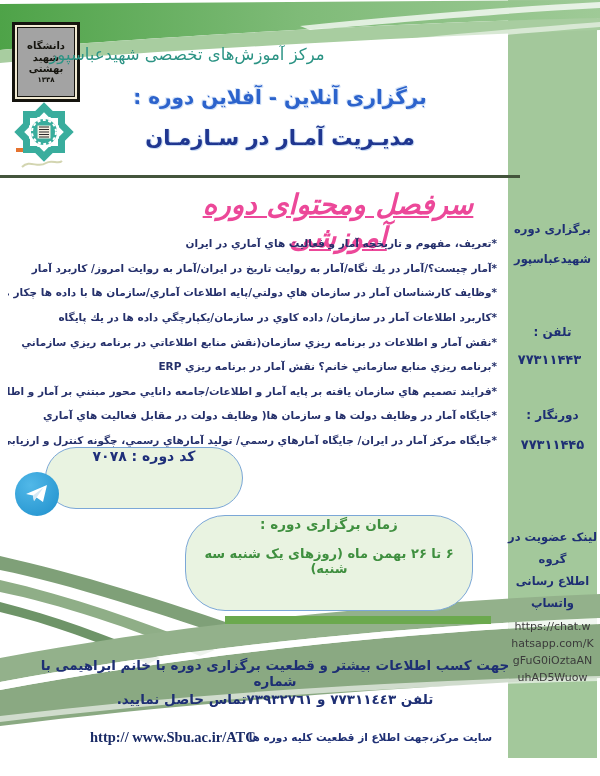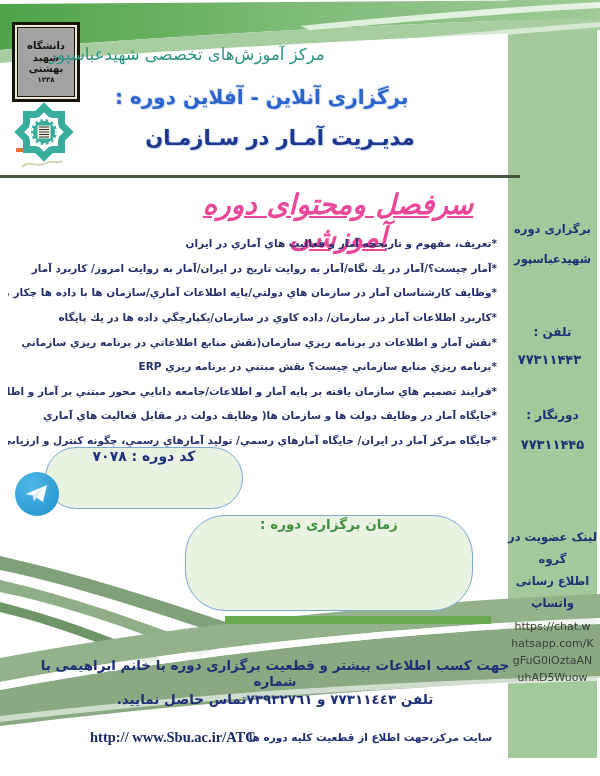--- a/index.html
+++ b/index.html
@@ -28,21 +28,21 @@
   .sb-num{font-size:13px;letter-spacing:.5px;}
   .tg{left:15px;top:472px;width:44px;height:44px;border-radius:50%;
       background:radial-gradient(circle at 35% 30%, #51b8e8, #1e8fcc);z-index:3;
       display:flex;align-items:center;justify-content:center;}
   .wa-url{width:89px;text-align:center;font-size:11px;color:#3b3b3b;z-index:3;font-weight:500;}
 
   
   .top-waves{left:0;top:0;width:600px;height:80px;z-index:2;pointer-events:none;}
   .center-name{left:22px;top:45px;width:330px;text-align:center;direction:rtl;
     color:#2b9384;font-weight:normal;font-size:16.5px;z-index:3;}
-  .title1{left:115px;top:85px;width:330px;text-align:left;direction:rtl;
+  .title1{left:115px;top:85px;width:330px;text-align:center;direction:rtl;
     color:#2c63cc;font-weight:bold;font-size:20px;z-index:3;
     text-shadow:1px 1px 0 #d4e2f6, -1px -1px 0 #d4e2f6;}
   .title2{left:125px;top:126px;width:310px;text-align:center;direction:rtl;
     color:#1f3690;font-weight:bold;font-size:21px;letter-spacing:1px;z-index:3;
     text-shadow:0 0 2px #b9d2f2, 1px 1px 0 #cdddf4;}
   .divider{left:0;top:175px;width:520px;height:3px;background:#44553c;z-index:2;}
 
   
   .heading{left:168px;top:188px;width:340px;text-align:center;direction:rtl;
     color:#ec4899;font-weight:bold;font-style:italic;font-size:28px;
@@ -148,32 +148,33 @@
 <div class="abs divider"></div>
 
 <div class="abs heading">سرفصل ومحتوای دوره آموزشی</div>
 
 <div class="abs bullets">
   <div class="bullet">*تعریف، مفهوم و تاریخچه آمار و فعالیت هاي آماري در ایران</div>
   <div class="bullet">*آمار چیست؟/آمار در یك نگاه/آمار به روایت تاریخ در ایران/آمار به روایت امروز/ کاربرد آمار</div>
   <div class="bullet">*وظایف کارشناسان آمار در سازمان هاي دولتي/پایه اطلاعات آماري/سازمان ها با داده ها چکار مي کنند؟</div>
   <div class="bullet">*کاربرد اطلاعات آمار در سازمان/ داده کاوي در سازمان/یکپارچگي داده ها در یك پایگاه</div>
   <div class="bullet">*نقش آمار و اطلاعات در برنامه ریزي سازمان(نقش منابع اطلاعاتي در برنامه ریزي سازماني</div>
-  <div class="bullet">*برنامه ریزي منابع سازماني چیست؟ نقش مبتني در برنامه ریزي ERP</div>
+  <div class="bullet">*برنامه ریزي منابع سازماني خانم؟ نقش آمار در برنامه ریزي ERP</div>
   <div class="bullet">*فرایند تصمیم هاي سازمان یافته بر پایه آمار و اطلاعات/جامعه دانایي محور مبتني بر آمار و اطلاعات</div>
   <div class="bullet">*جایگاه آمار در وظایف دولت ها و سازمان ها( وظایف دولت در مقابل فعالیت هاي آماري</div>
   <div class="bullet">*جایگاه مرکز آمار در ایران/ جایگاه آمارهاي رسمي/ تولید آمارهاي رسمي، چگونه کنترل و ارزیابي کیفي مي شوند؟</div>
 </div>
 
 <div class="abs pill pill-code">
   <div class="txt">کد دوره : ۷۰۷۸</div>
 </div>
 
 <div class="abs pill pill-sched">
   <div class="l1">زمان برگزاری دوره :</div>
+  <div class="l2">۶ تا ۲۶ بهمن ماه (روزهای یک شنبه سه شنبه)</div>
 </div>
 
 <div class="abs green-bar"></div>
 
 <svg class="abs bottom-waves" viewBox="0 0 600 200">
   <path d="M0,16 C80,34 170,62 265,96 L250,104 C160,74 70,44 0,30 Z" fill="#7fa078"></path>
   <path d="M0,40 C70,56 140,80 215,110 L200,116 C130,88 60,64 0,52 Z" fill="#8fae87"></path>
   <path d="M0,62 C55,76 105,94 160,118 L148,124 C100,102 50,84 0,72 Z" fill="#6e9468"></path>
   <path d="M0,118 C180,84 400,62 600,54 L600,78 C400,86 180,108 0,142 Z" fill="#93b18b"></path>
   <path d="M0,150 C180,116 400,92 600,84 L600,138 C400,146 180,164 0,186 Z" fill="#8aa982"></path>

